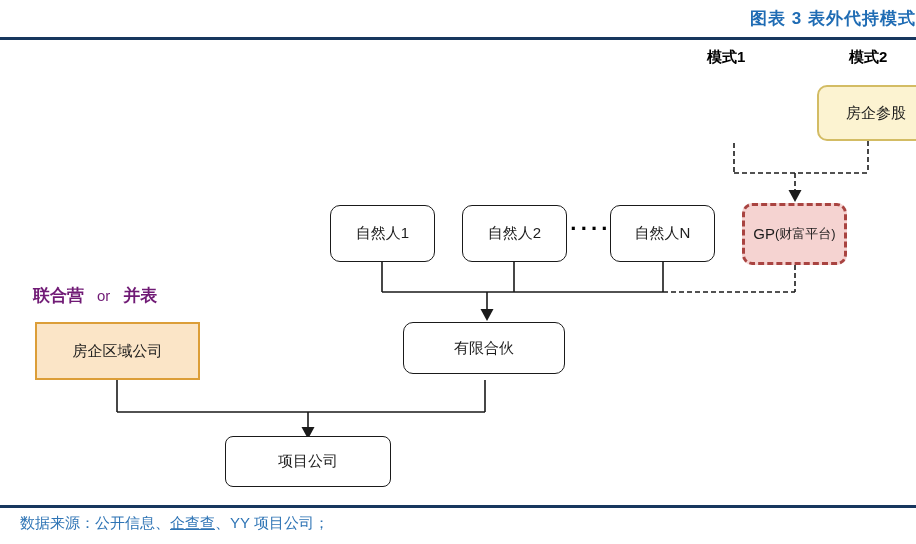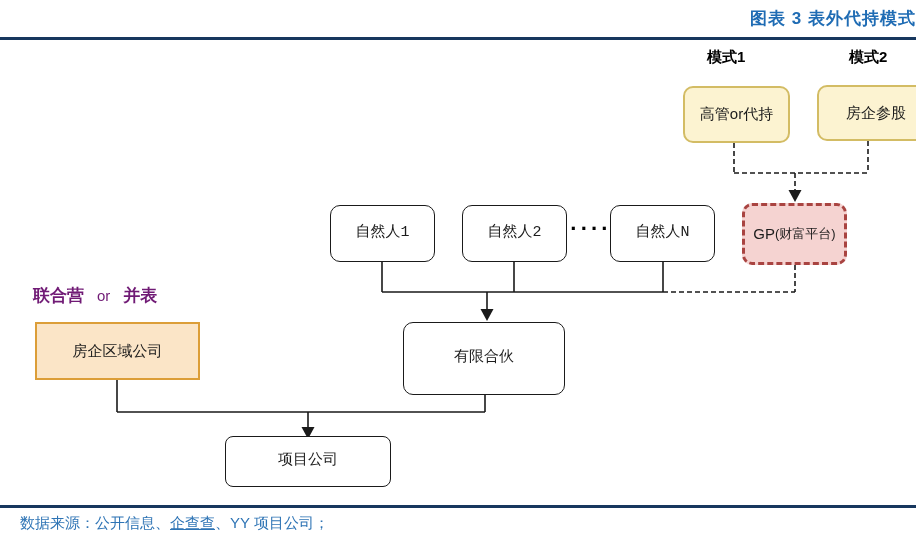--- a/index.html
+++ b/index.html
@@ -35,39 +35,39 @@
   .mode-1{left:707px;}
   .mode-2{left:849px;}
   .node{
     position:absolute;display:flex;align-items:center;justify-content:center;
     text-align:center;font-size:15px;color:#1c1c1c;border-radius:10px;
     line-height:1.25;
   }
   .node-yellow{background:var(--yellow-fill);border:2px solid var(--yellow-border);}
   .node-orange{background:var(--orange-fill);border:2px solid var(--orange-border);border-radius:0;}
   .node-pink{background:var(--pink-fill);border:3px dashed var(--pink-border);flex-direction:row;}
-  .node-white{background:#ffffff;border:1.5px solid var(--line-black);font-family:Liberation Mono, monospace;}
+  .node-white{background:#ffffff;border:1.5px solid var(--line-black);}
   .node-exec{left:683px;top:86px;width:107px;height:57px;}
   .node-equity{left:817px;top:85px;width:118px;height:56px;}
   .node-gp{left:742px;top:203px;width:105px;height:62px;}
   .gp-line2{font-size:13px;}
   .node-np1{left:330px;top:205px;width:105px;height:57px;}
   .node-np2{left:462px;top:205px;width:105px;height:57px;}
   .node-npn{left:610px;top:205px;width:105px;height:57px;}
   .dots{
     position:absolute;left:566px;top:216px;width:50px;text-align:center;
     font-size:22px;font-weight:bold;letter-spacing:3px;color:#000;
   }
   .annotation{
     position:absolute;left:33px;top:284px;font-size:17px;font-weight:bold;color:#701a75;
     display:flex;align-items:baseline;gap:13px;
   }
   .annotation .or{font-size:15px;font-weight:normal;}
   .node-regional{left:35px;top:322px;width:165px;height:58px;}
-  .node-lp{left:403px;top:322px;width:162px;height:73px;}
+  .node-lp{left:403px;top:322px;width:162px;height:52px;}
   .node-project{left:225px;top:436px;width:166px;height:51px;border-radius:8px;}
   .connectors{position:absolute;left:0;top:0;width:916px;height:544px;pointer-events:none;}
   .source{
     position:absolute;left:20px;top:514px;font-size:15px;color:var(--source-blue);
   }
   .source .link{text-decoration:underline;color:var(--source-blue);cursor:pointer;}
 </style>
 </head>
 <body>
 
@@ -86,23 +86,20 @@
 
     <path d="M117 380 V412 M485 380 V412 M117 412 H485 M308 412 V429" fill="none" stroke="#1a1a1a" stroke-width="1.6"></path>
     <polygon points="308,439 301.5,427 314.5,427" fill="#1a1a1a"></polygon>
 
     <path d="M734 143 V173 M868 141 V173 M734 173 H868 M795 173 V192" fill="none" stroke="#1a1a1a" stroke-width="1.6" stroke-dasharray="5 3"></path>
     <polygon points="795,202 788.5,190 801.5,190" fill="#1a1a1a"></polygon>
 
     <path d="M795 265 V292 M663 292 H795" fill="none" stroke="#1a1a1a" stroke-width="1.6" stroke-dasharray="5 3"></path>
   </svg>
 
-  <div class="node node-yellow node-exec">
-    <span>高管or代持</span>
-  </div>
   <div class="node node-yellow node-equity">
     <span>房企参股</span>
   </div>
 
   <div class="node node-pink node-gp">
     <span>GP</span>
     <span class="gp-line2">(财富平台)</span>
   </div>
 
   <div class="node node-white node-np1">

